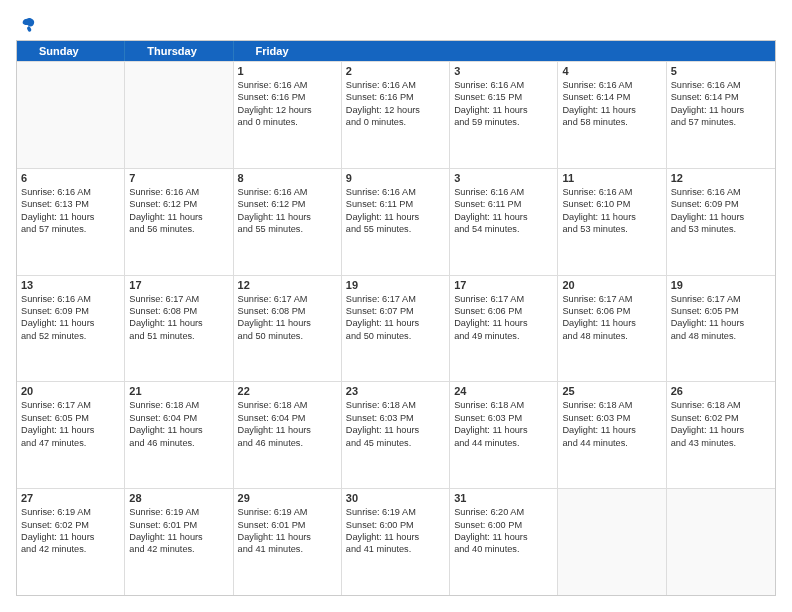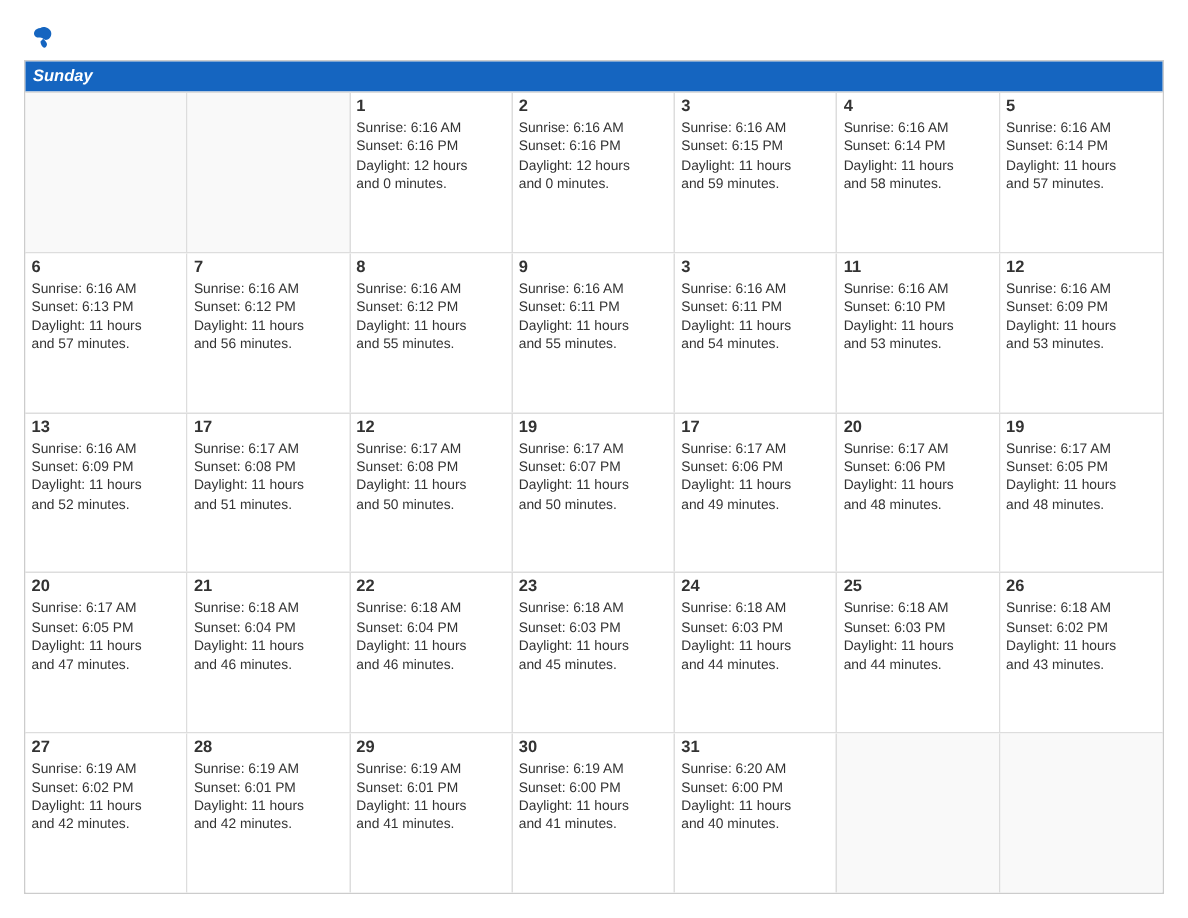--- a/index.html
+++ b/index.html
@@ -62,23 +62,22 @@
     }
     .cal-header {
       display: grid;
       grid-template-columns: repeat(7, 1fr);
       background: #1565c0;
     }
     .cal-header-cell {
       color: #fff;
       font-size: 11px;
       font-weight: bold;
-      padding: 4px 5px;
+      padding: 4px 22px;
       border-right: 1px solid #2979c0;
-      font-style: italic;
     }
     .cal-header-cell:last-child { border-right: none; }
     .cal-body {
       flex: 1;
       display: flex;
       flex-direction: column;
     }
     .cal-row {
       display: grid;
       grid-template-columns: repeat(7, 1fr);
@@ -123,20 +122,22 @@
     </div>
     <div class="title-block">
       <div class="month-title"></div>
       <div class="location"></div>
     </div>
   </div>
 
   <div class="calendar">
     <div class="cal-header">
     <div class="cal-header-cell">Sunday</div>
+        <div class="cal-header-cell">Thursday</div>
+        <div class="cal-header-cell">Friday</div>
       </div>
     <div class="cal-body">
     <div class="cal-row">
           <div class="cal-cell empty"></div>
           <div class="cal-cell empty"></div>
           <div class="cal-cell">
             <span class="day-num">1</span>
             <div class="cell-text">Sunrise: 6:16 AM<br>Sunset: 6:16 PM<br>Daylight: 12 hours<br>and 0 minutes.</div>
           </div>
           <div class="cal-cell">

